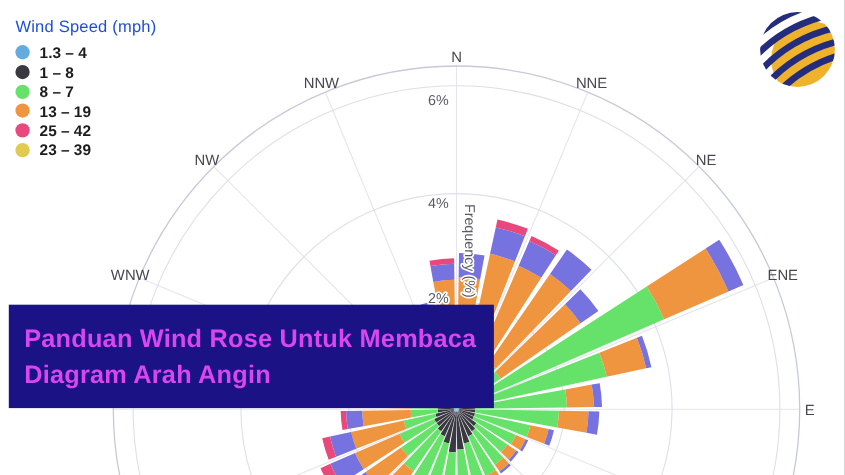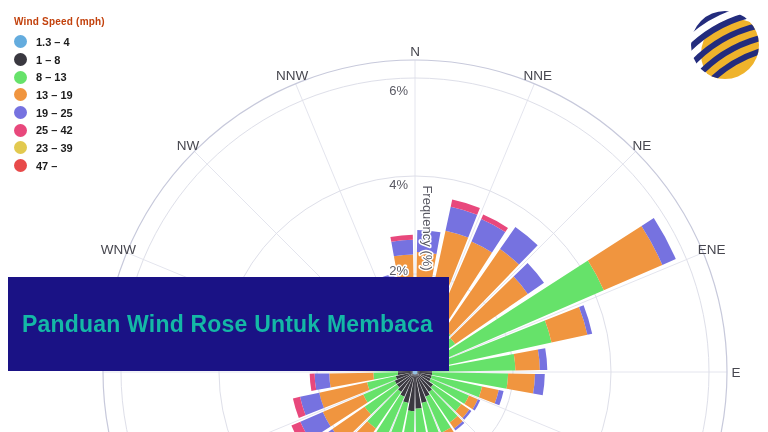--- a/index.html
+++ b/index.html
@@ -4,24 +4,24 @@
 <style>
   html,body{margin:0;padding:0;background:#888;}
   .stage{position:relative;width:768px;height:432px;background:#ffffff;overflow:hidden;
          font-family:"Liberation Sans", sans-serif;}
   svg{position:absolute;left:0;top:0;}
   #rose-svg{z-index:1;}
   .tick{font-family:"Liberation Sans",sans-serif;font-size:13px;fill:#5a5a64;
         paint-order:stroke;stroke:#ffffff;stroke-width:3px;stroke-linejoin:round;}
   .compass{font-family:"Liberation Sans",sans-serif;font-size:13.5px;fill:#47474f;}
   .legend{position:absolute;left:14px;top:16px;z-index:3;}
-  .lg-title{font-size:10px;font-weight:bold;color:#c2410c;margin-bottom:6px;letter-spacing:.2px;}
+  .lg-title{font-size:15px;font-weight:normal;color:#1d4ed8;margin-bottom:6px;letter-spacing:.2px;}
   .lg-row{display:flex;align-items:center;height:17.7px;gap:9px;}
   .lg-dot{width:13px;height:13px;border-radius:50%;flex:0 0 auto;}
-  .lg-label{font-size:11px;font-weight:600;color:#1c1c1c;}
+  .lg-label{font-size:14px;font-weight:600;color:#1c1c1c;}
   .banner{position:absolute;left:8px;top:277px;width:441px;height:94px;z-index:4;
           color:#fff;display:flex;flex-direction:column;justify-content:center;
           padding-left:14px;box-sizing:border-box;}
   .banner-line{font-size:23px;font-weight:bold;line-height:33px;letter-spacing:.2px;}
   .logo{position:absolute;left:688px;top:8px;width:74px;height:74px;z-index:3;}
 </style>
 </head>
 <body>
 
 <div class="stage">
@@ -233,47 +233,40 @@
         <div class="lg-row">
           <span class="lg-dot" style="background: rgb(100, 172, 222);"></span>
           <span class="lg-label">1.3 – 4</span>
         </div>
         <div class="lg-row">
           <span class="lg-dot" style="background: rgb(58, 56, 64);"></span>
           <span class="lg-label">1 – 8</span>
         </div>
         <div class="lg-row">
           <span class="lg-dot" style="background: rgb(102, 226, 106);"></span>
-          <span class="lg-label">8 – 13</span>
+          <span class="lg-label">8 – 7</span>
         </div>
         <div class="lg-row">
           <span class="lg-dot" style="background: rgb(240, 149, 63);"></span>
           <span class="lg-label">13 – 19</span>
         </div>
         <div class="lg-row">
-          <span class="lg-dot" style="background: rgb(118, 114, 224);"></span>
-          <span class="lg-label">19 – 25</span>
-        </div>
-        <div class="lg-row">
           <span class="lg-dot" style="background: rgb(232, 72, 124);"></span>
           <span class="lg-label">25 – 42</span>
         </div>
         <div class="lg-row">
           <span class="lg-dot" style="background: rgb(226, 201, 79);"></span>
           <span class="lg-label">23 – 39</span>
         </div>
-        <div class="lg-row">
-          <span class="lg-dot" style="background: rgb(232, 74, 74);"></span>
-          <span class="lg-label">47 –</span>
-        </div>
       </div>
   </div>
 
-  <div class="banner" id="banner" style="background: rgb(26, 18, 133); color: #14b8a6;">
+  <div class="banner" id="banner" style="background: rgb(26, 18, 133); color: #d946ef;">
     <span class="banner-line">Panduan Wind Rose Untuk Membaca</span>
+    <span class="banner-line">Diagram Arah Angin</span>
   </div>
 
   <svg class="logo" id="logo-svg" viewBox="0 0 74 74">
       <defs>
         <clipPath id="lgclip">
           <circle cx="37" cy="37" r="34"></circle>
         </clipPath>
       </defs>
       <g clip-path="url(#lgclip)">
         <circle cx="37" cy="37" r="34" fill="#ffffff"></circle>

